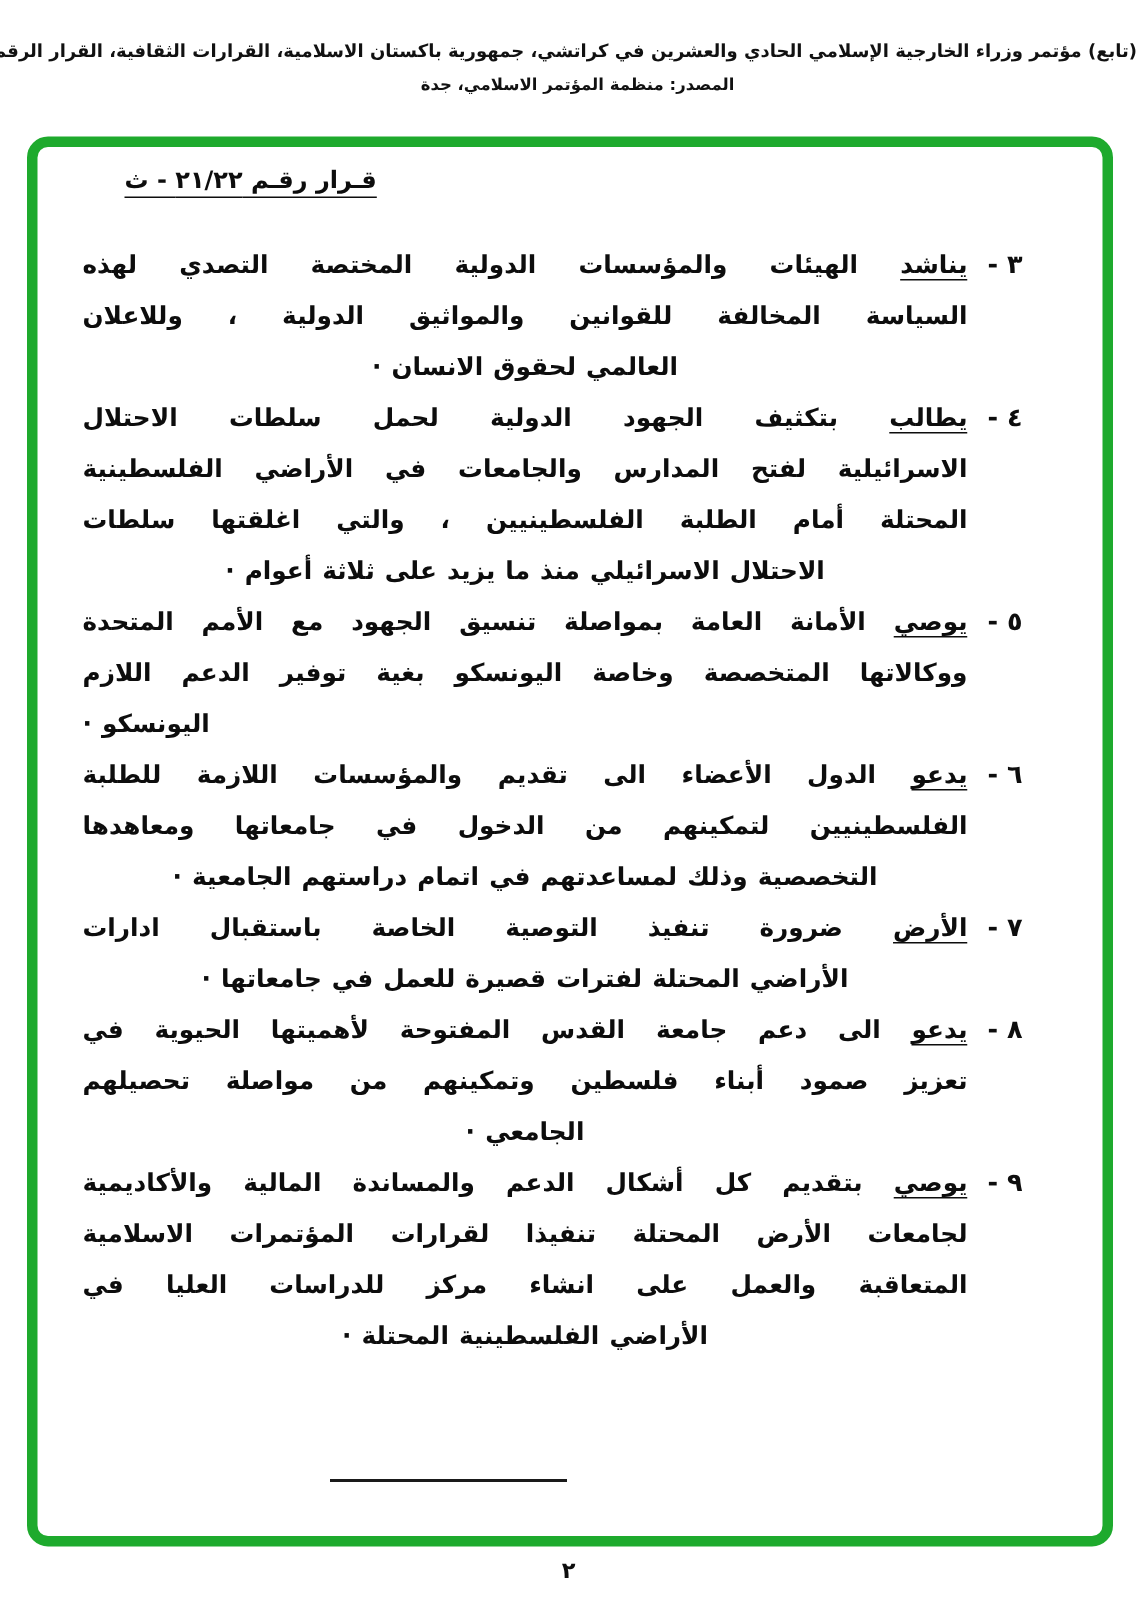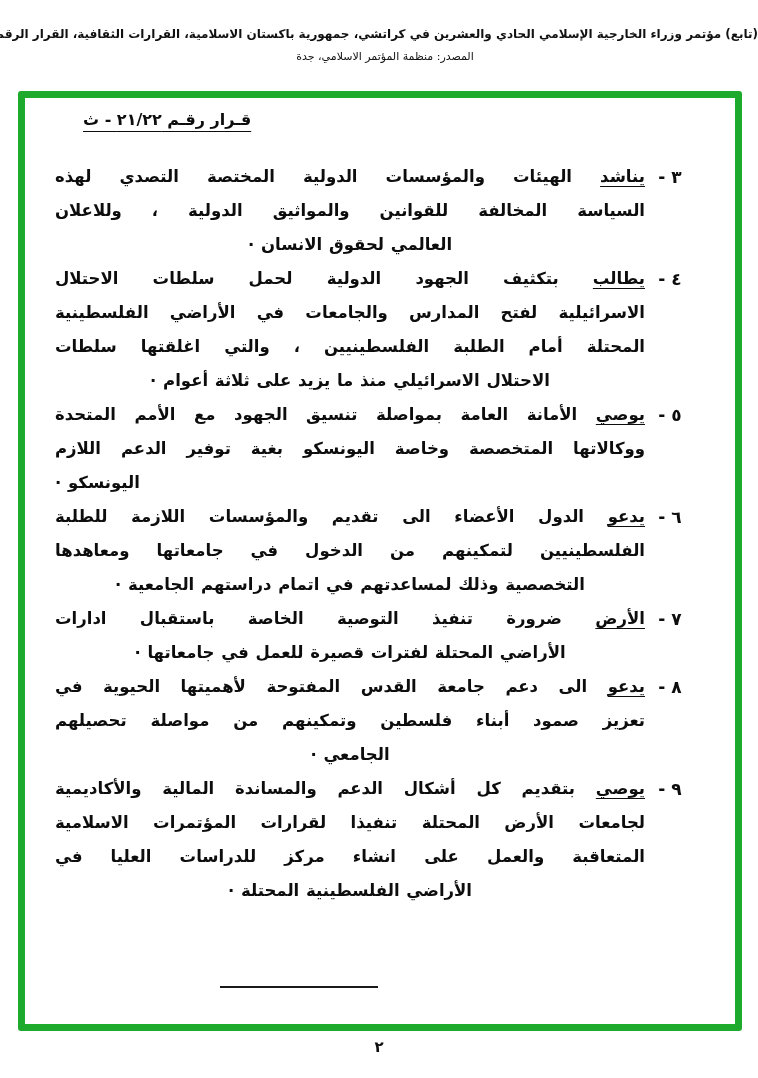--- a/index.html
+++ b/index.html
@@ -30,34 +30,34 @@
     white-space: nowrap;
     color: #111;
   }
   .hdr-line2 {
     position: absolute;
     top: 49px;
     left: 12px;
     right: 0;
     direction: rtl;
     text-align: center;
-    font-weight: normal;
+    font-weight: bold;
     font-size: 11px;
     line-height: 16px;
     color: #111;
   }
   
   .frame {
     position: absolute;
     left: 18px;
     top: 91px;
     width: 710px;
     height: 926px;
     border: 7px solid #1eaa2d;
-    border-radius: 3px;
+    border-radius: 14px;
     background: #ffffff;
   }
   .frame-inner {
     position: relative;
     width: 100%;
     height: 100%;
   }
   
   .res-title {
     position: absolute;

